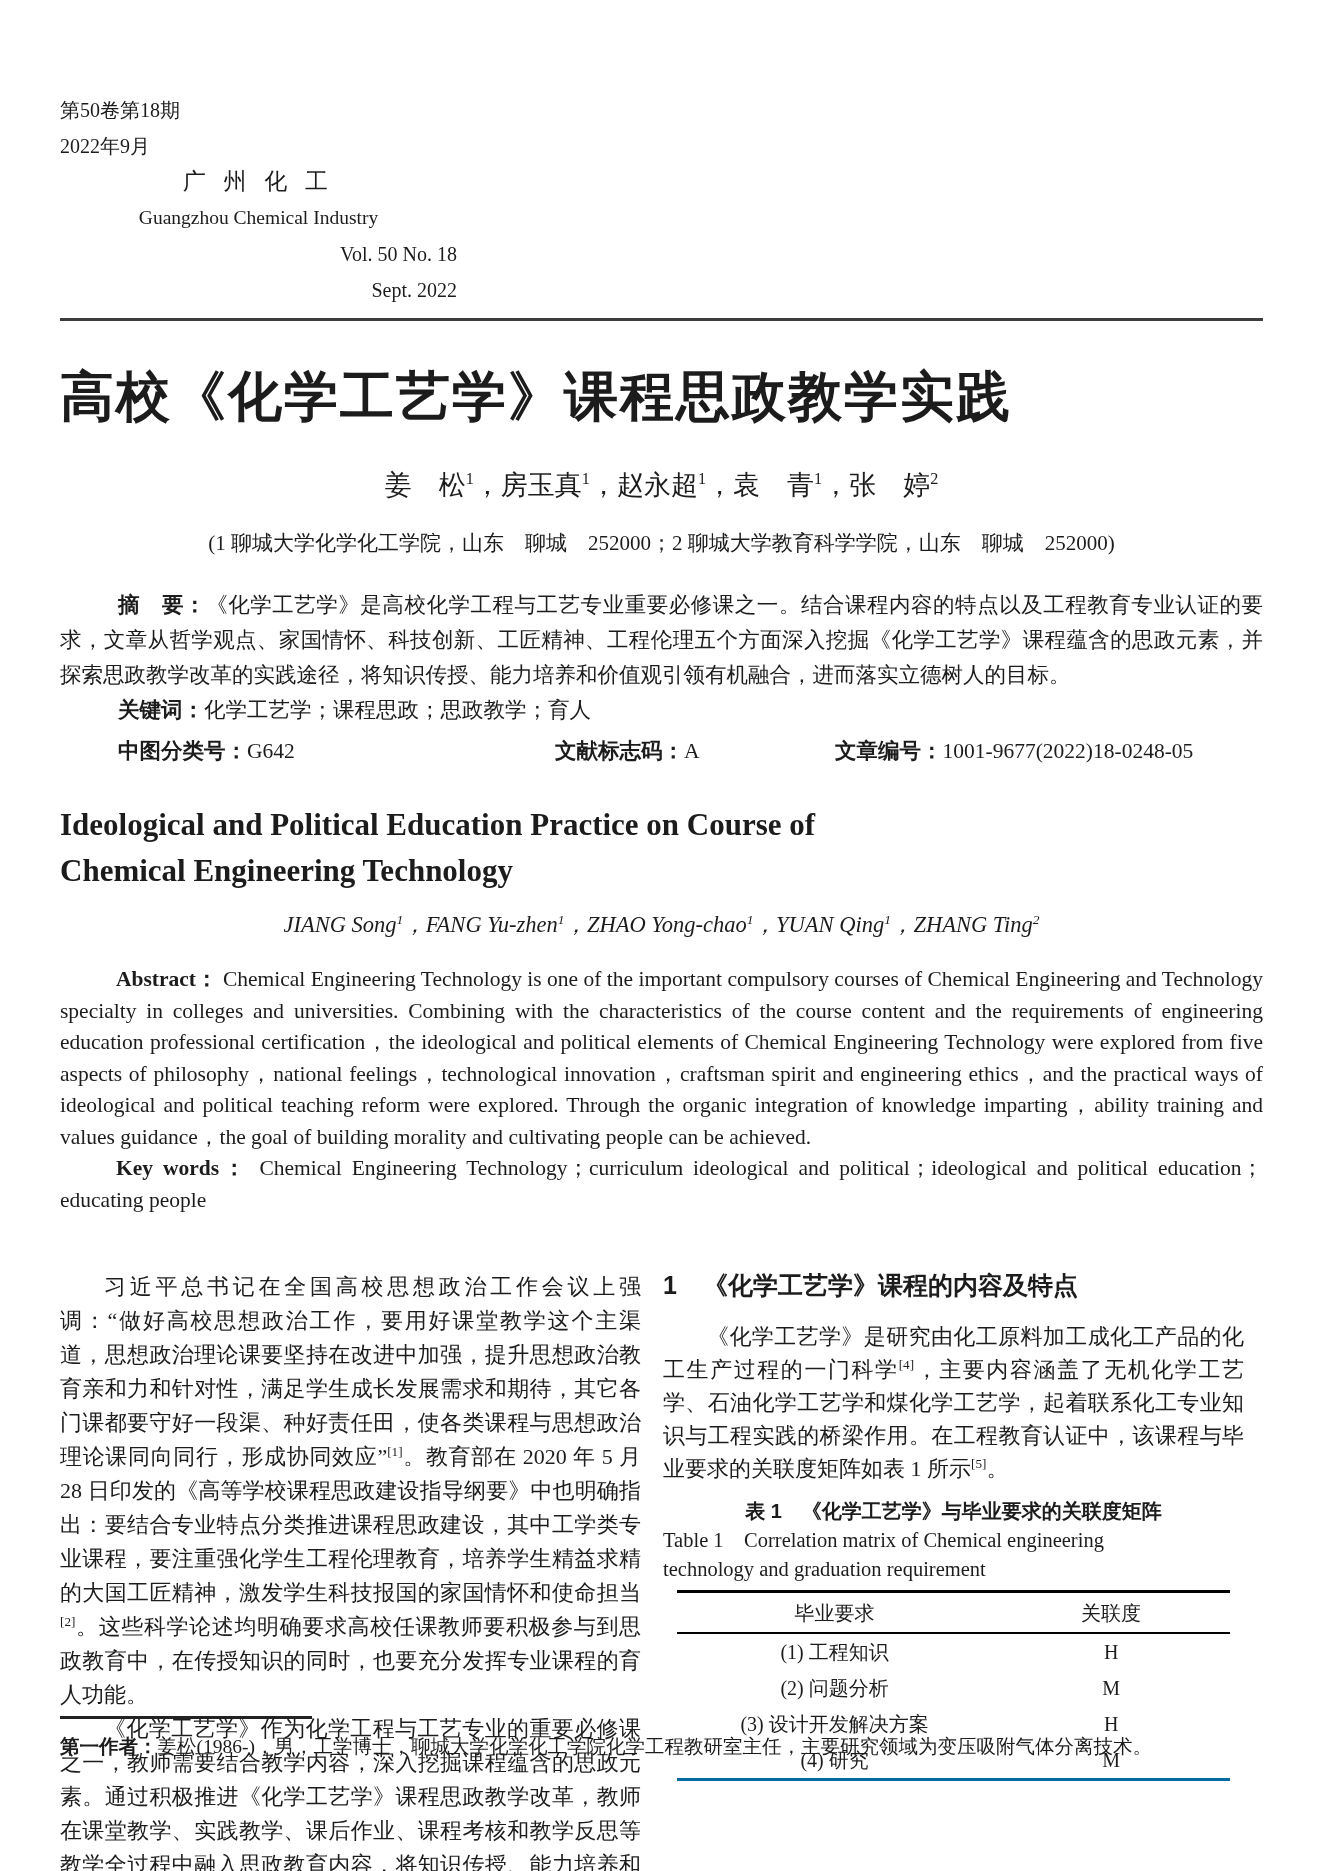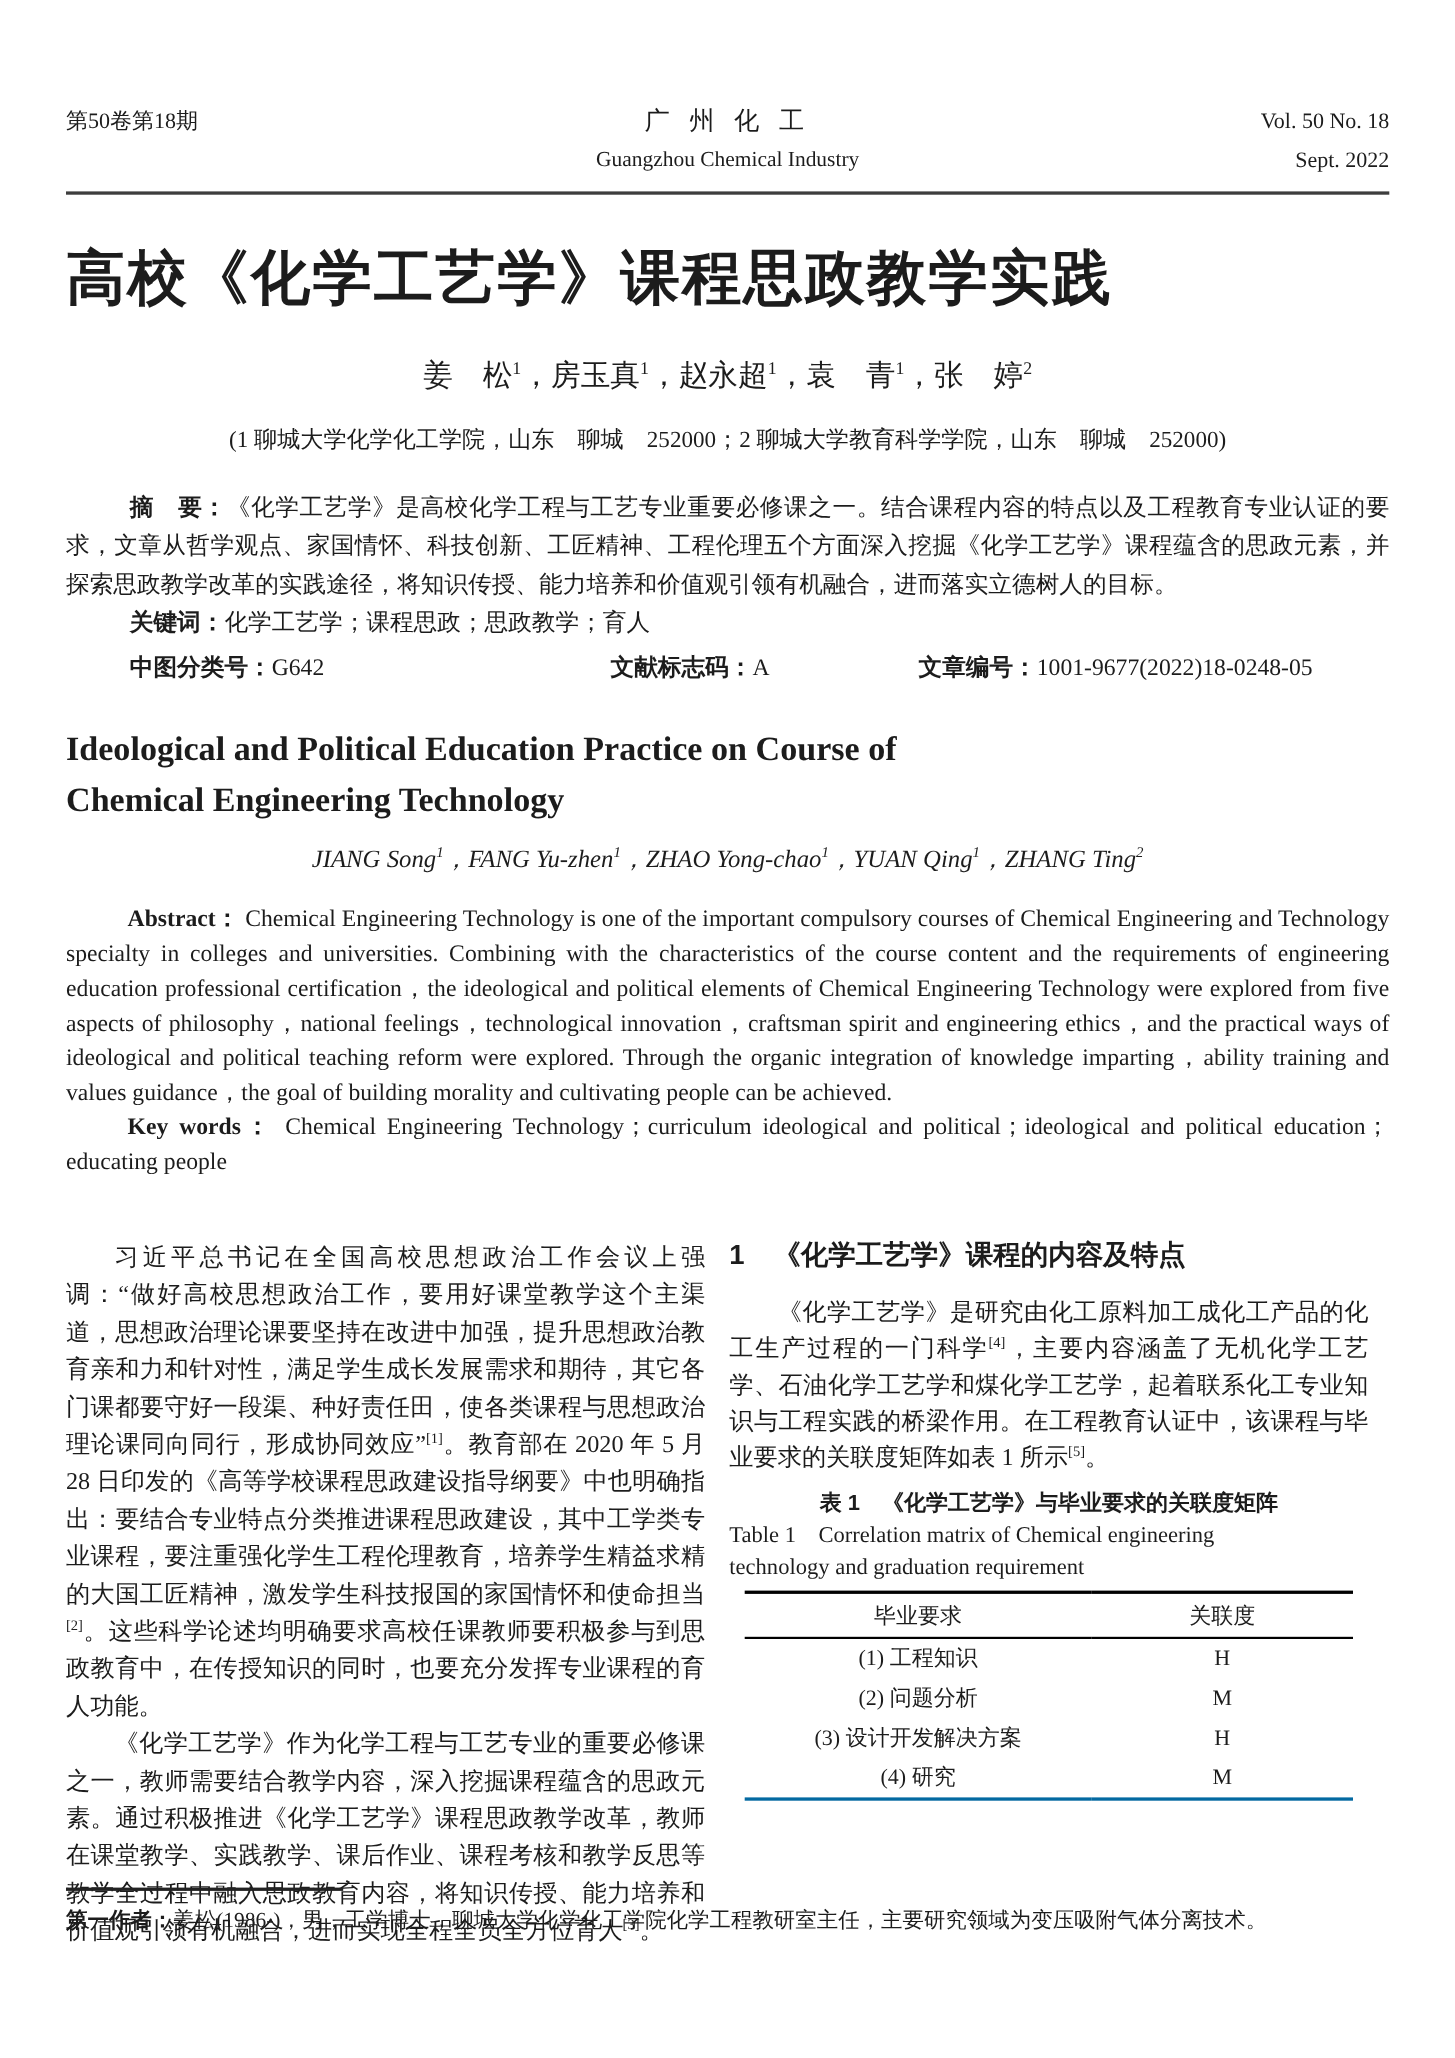--- a/index.html
+++ b/index.html
@@ -4,21 +4,21 @@
 <style>
   html,body{margin:0;padding:0;background:#ffffff;}
   .page{
     position:relative; width:1323px; height:1871px; margin:0 auto;
     background:#ffffff; color:#1c1c1c; box-sizing:border-box;
     padding:92px 60px 0 60px; overflow:hidden;
     font-family:"Liberation Serif", serif;
   }
   
   .jheader{display:flex; justify-content:space-between; align-items:flex-start;
-    padding-bottom:10px; border-bottom:3px solid #3d3d3d;}
+    padding-bottom:10px; border-bottom:3px solid #3d3d3d;flex-direction:column;}
   .jh-col{width:33%; font-size:20px; line-height:36px;}
   .jh-left{text-align:left;}
   .jh-center{text-align:center;}
   .jh-right{text-align:right;}
   .jh-cn{font-size:23px; letter-spacing:6px;}
   .jh-en{font-size:19.5px;}
   
   .title-cn{margin:40px 0 0; text-align:left; font-size:54px; font-weight:bold;
     font-family:"Liberation Sans", sans-serif; letter-spacing:2px;}
   .authors-cn{margin-top:32px; text-align:center; font-size:27px; line-height:38px;}
@@ -62,20 +62,21 @@
   .fn-text .lbl-hei{font-size:19.5px;}
 </style>
 </head>
 <body>
 
 <div class="page">
 
   <header class="jheader">
     <div class="jh-col jh-left">
       <div>第50卷第18期</div>
+      <div>2022年9月</div>
     </div>
     <div class="jh-col jh-center">
       <div class="jh-cn">广 州 化 工</div>
       <div class="jh-en">Guangzhou Chemical Industry</div>
     </div>
     <div class="jh-col jh-right">
       <div>Vol. 50 No. 18</div>
       <div>Sept. 2022</div>
     </div>
   </header>

